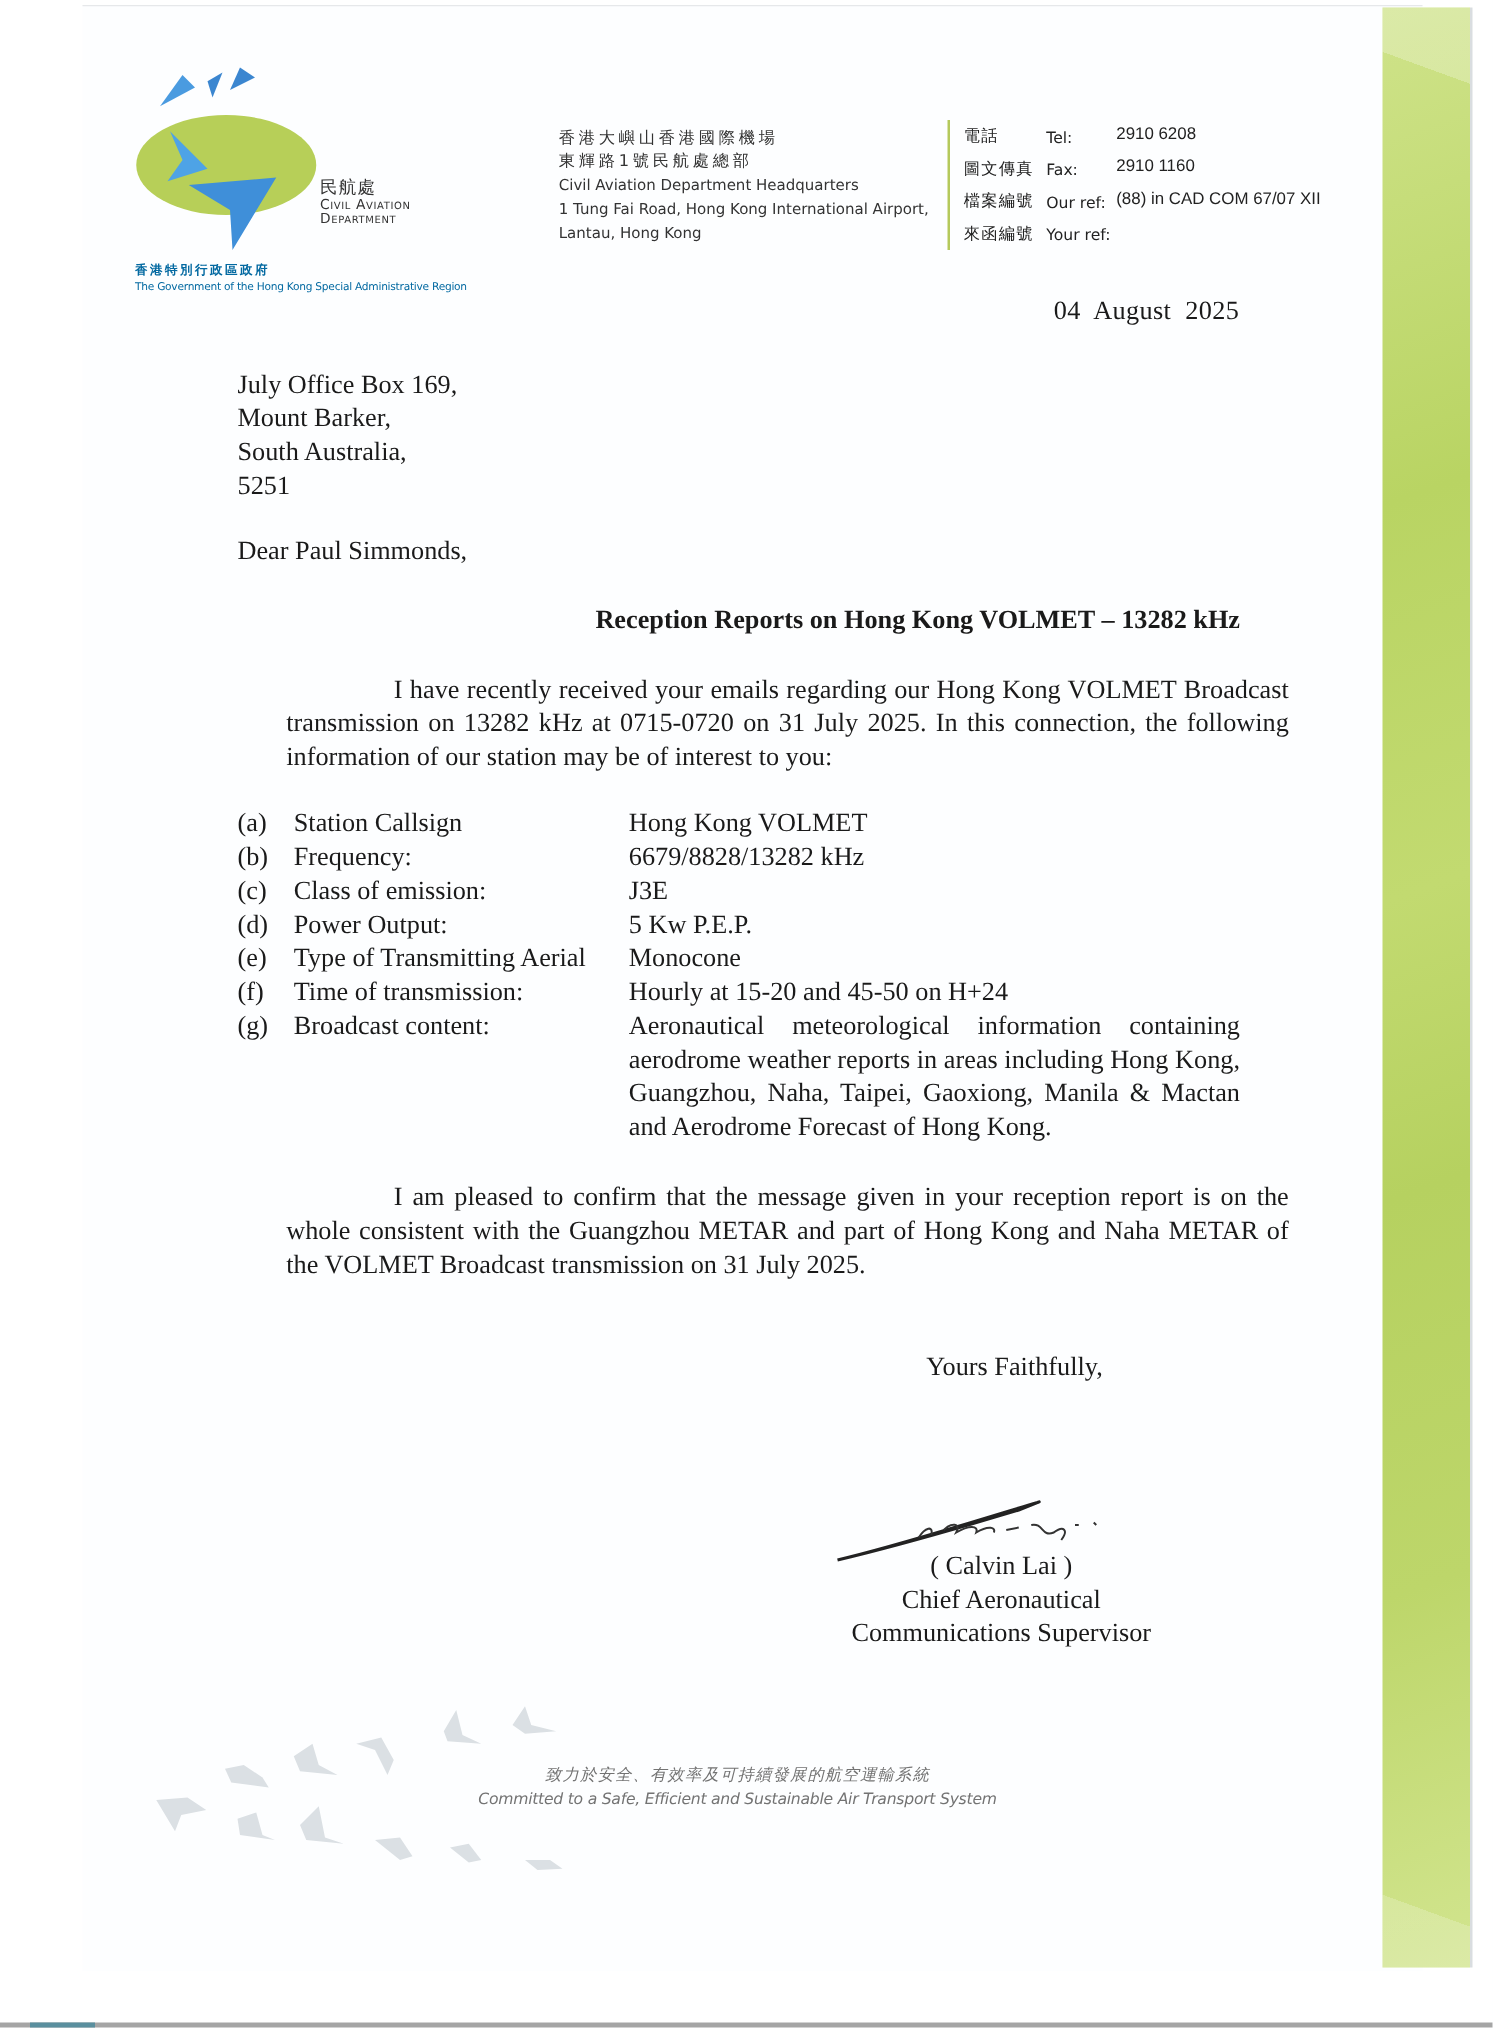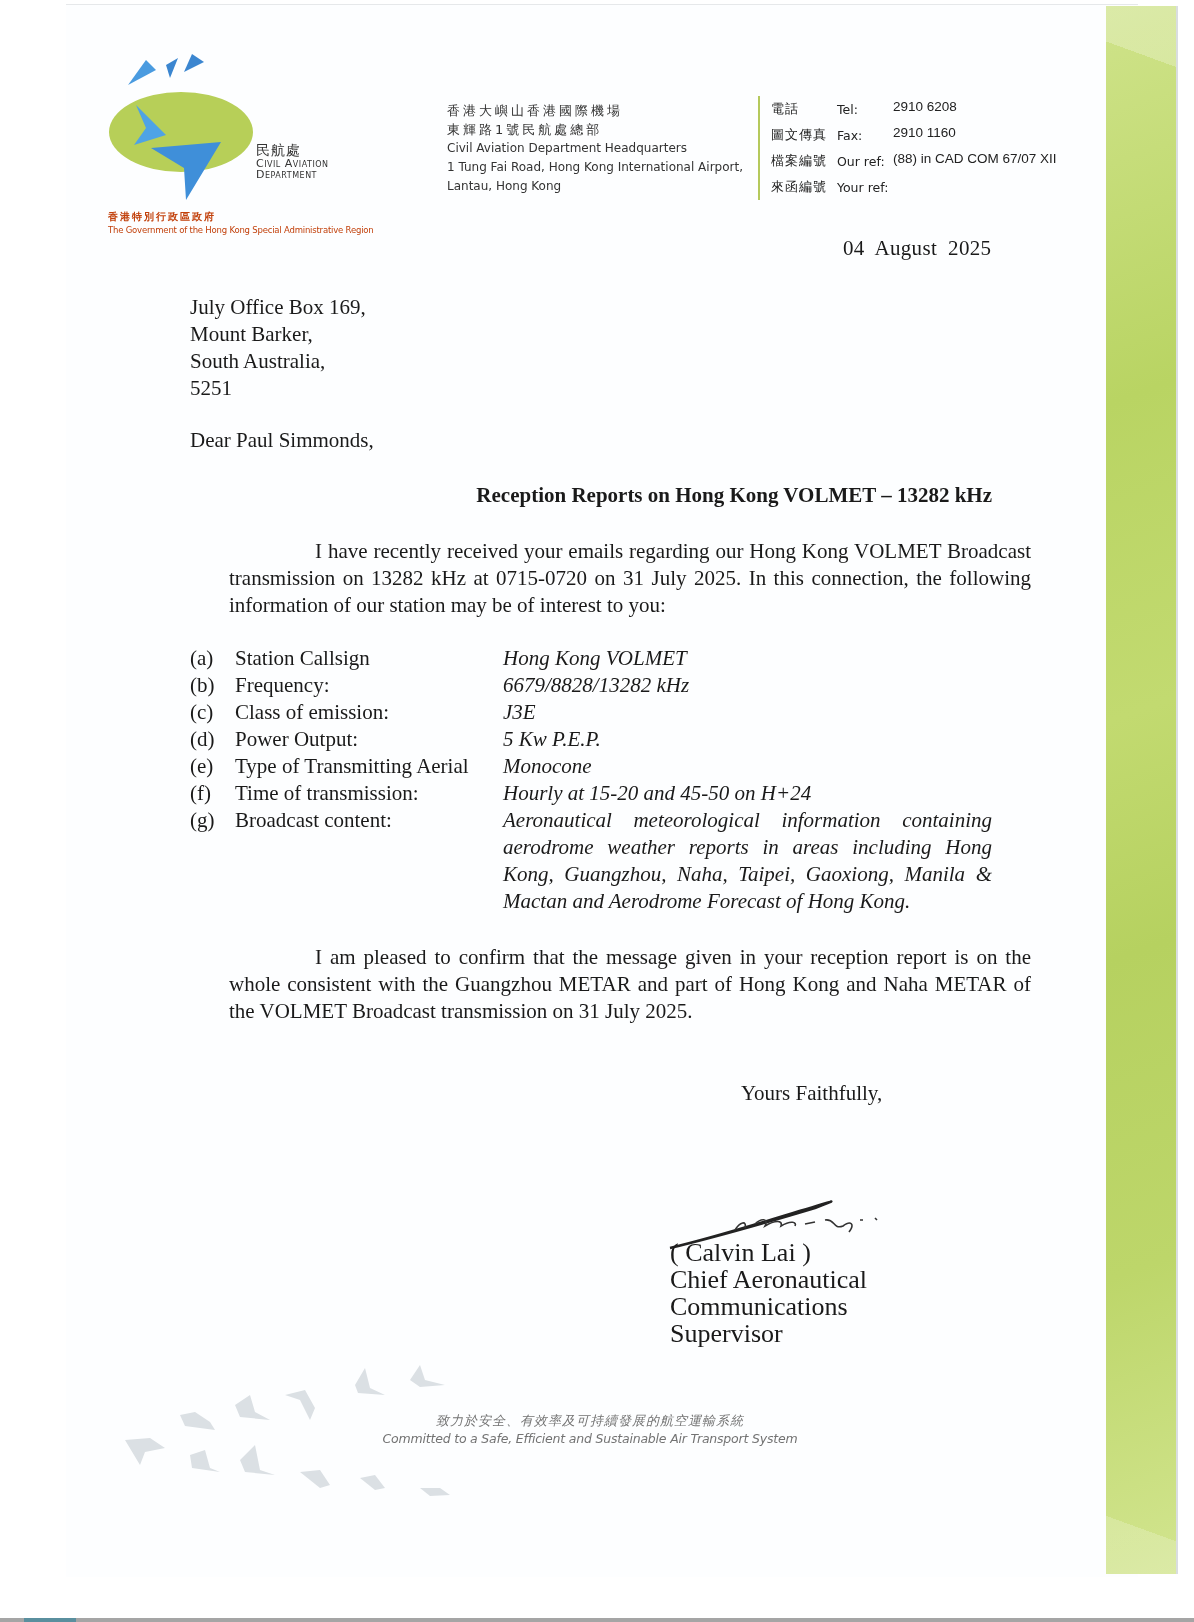--- a/index.html
+++ b/index.html
@@ -12,21 +12,21 @@
           border-right:2px solid #d9dde0; }
   .green-strip .facet1 { position:absolute; left:0; top:0; width:100%; height:110px;
           background:linear-gradient(200deg, rgba(255,255,255,0.25) 0 45%, rgba(0,0,0,0) 45%); }
   .green-strip .facet2 { position:absolute; left:0; bottom:0; width:100%; height:120px;
           background:linear-gradient(20deg, rgba(255,255,255,0.2) 0 40%, rgba(0,0,0,0) 40%); }
 
   .logo { position:absolute; left:106px; top:50px; width:170px; height:155px; }
   .dept-name { position:absolute; left:256px; top:108px; font-family:"DejaVu Sans", sans-serif; color:#333; }
   .dept-name .zh { font-size:14px; letter-spacing:1px; line-height:16px;margin-top:34px; }
   .dept-name .en { font-size:11px; letter-spacing:0.5px; line-height:11px; font-variant:small-caps; }
-  .gov { position:absolute; left:108px; top:210px; font-family:"DejaVu Sans", sans-serif; color:#c2410c; }
+  .gov { position:absolute; left:108px; top:210px; font-family:"DejaVu Sans", sans-serif; color:#0369a1; }
   .gov .zh { font-size:10px; letter-spacing:2px; line-height:14px; font-weight:bold; }
   .gov .en { font-size:8.5px; line-height:12px; letter-spacing:-0.2px; }
 
   .hq { position:absolute; left:447px; top:101px; font-family:"DejaVu Sans", sans-serif; color:#333; font-size:12px; line-height:19px; }
   .hq .zh { font-size:13px; letter-spacing:3px; }
   .divider-v { position:absolute; left:758px; top:96px; width:2px; height:104px; background:#b5c95c; }
   .contact { position:absolute; left:771px; top:96px; font-family:"DejaVu Sans", sans-serif; color:#222; font-size:12.5px; }
   .contact .row { height:26px; display:flex; align-items:center; white-space:nowrap; }
   .contact .zh { width:66px; font-size:13px; letter-spacing:1px; }
   .contact .lbl { width:56px; }
@@ -38,25 +38,25 @@
   .subject { position:absolute; left:190px; width:802px; top:483px; text-align:right; font-size:21px; font-weight:bold; }
   .para { position:absolute; left:190px; width:802px; font-size:21px; line-height:27px; text-align:justify;margin-left:39px; }
   .para.p1 { top:538px; }
   .para.p2 { top:944px; }
   .indent { display:inline-block; width:86px; }
 
   .details { position:absolute; left:190px; top:645px; width:802px; font-size:21px; line-height:27px; }
   .drow { display:flex; }
   .dletter { width:45px; }
   .dlabel { width:268px; white-space:nowrap; }
-  .dvalue { width:489px; text-align:justify;font-style:italic; }
+  .dvalue { width:489px; text-align:justify; }
 
   .closing { position:absolute; left:741px; top:1081px; font-size:21px; }
   .signature { position:absolute; left:665px; top:1190px; width:300px; height:70px; }
-  .signer { position:absolute; left:670px; width:262px; top:1239px; text-align:left; font-size:26px; line-height:27px; }
+  .signer { position:absolute; left:670px; width:262px; top:1239px; text-align:center; font-size:21px; line-height:27px; }
 
   .birds { position:absolute; left:120px; top:1360px; width:350px; height:150px; }
   .motto { position:absolute; left:360px; top:1412px; width:460px; text-align:center; font-family:"DejaVu Sans", sans-serif; font-style:italic; color:#737373; }
   .motto .zh { font-size:13px; letter-spacing:1px; line-height:18px; }
   .motto .en { font-size:12.5px; line-height:18px; letter-spacing:-0.2px; }
 
   .bottom-bar { position:absolute; left:0; top:1618px; width:1194px; height:4px; background:#a5a5a5; }
   .bottom-bar .thumb { position:absolute; left:24px; top:0; width:52px; height:4px; background:#5a8f9e; }
 </style>
 </head>

